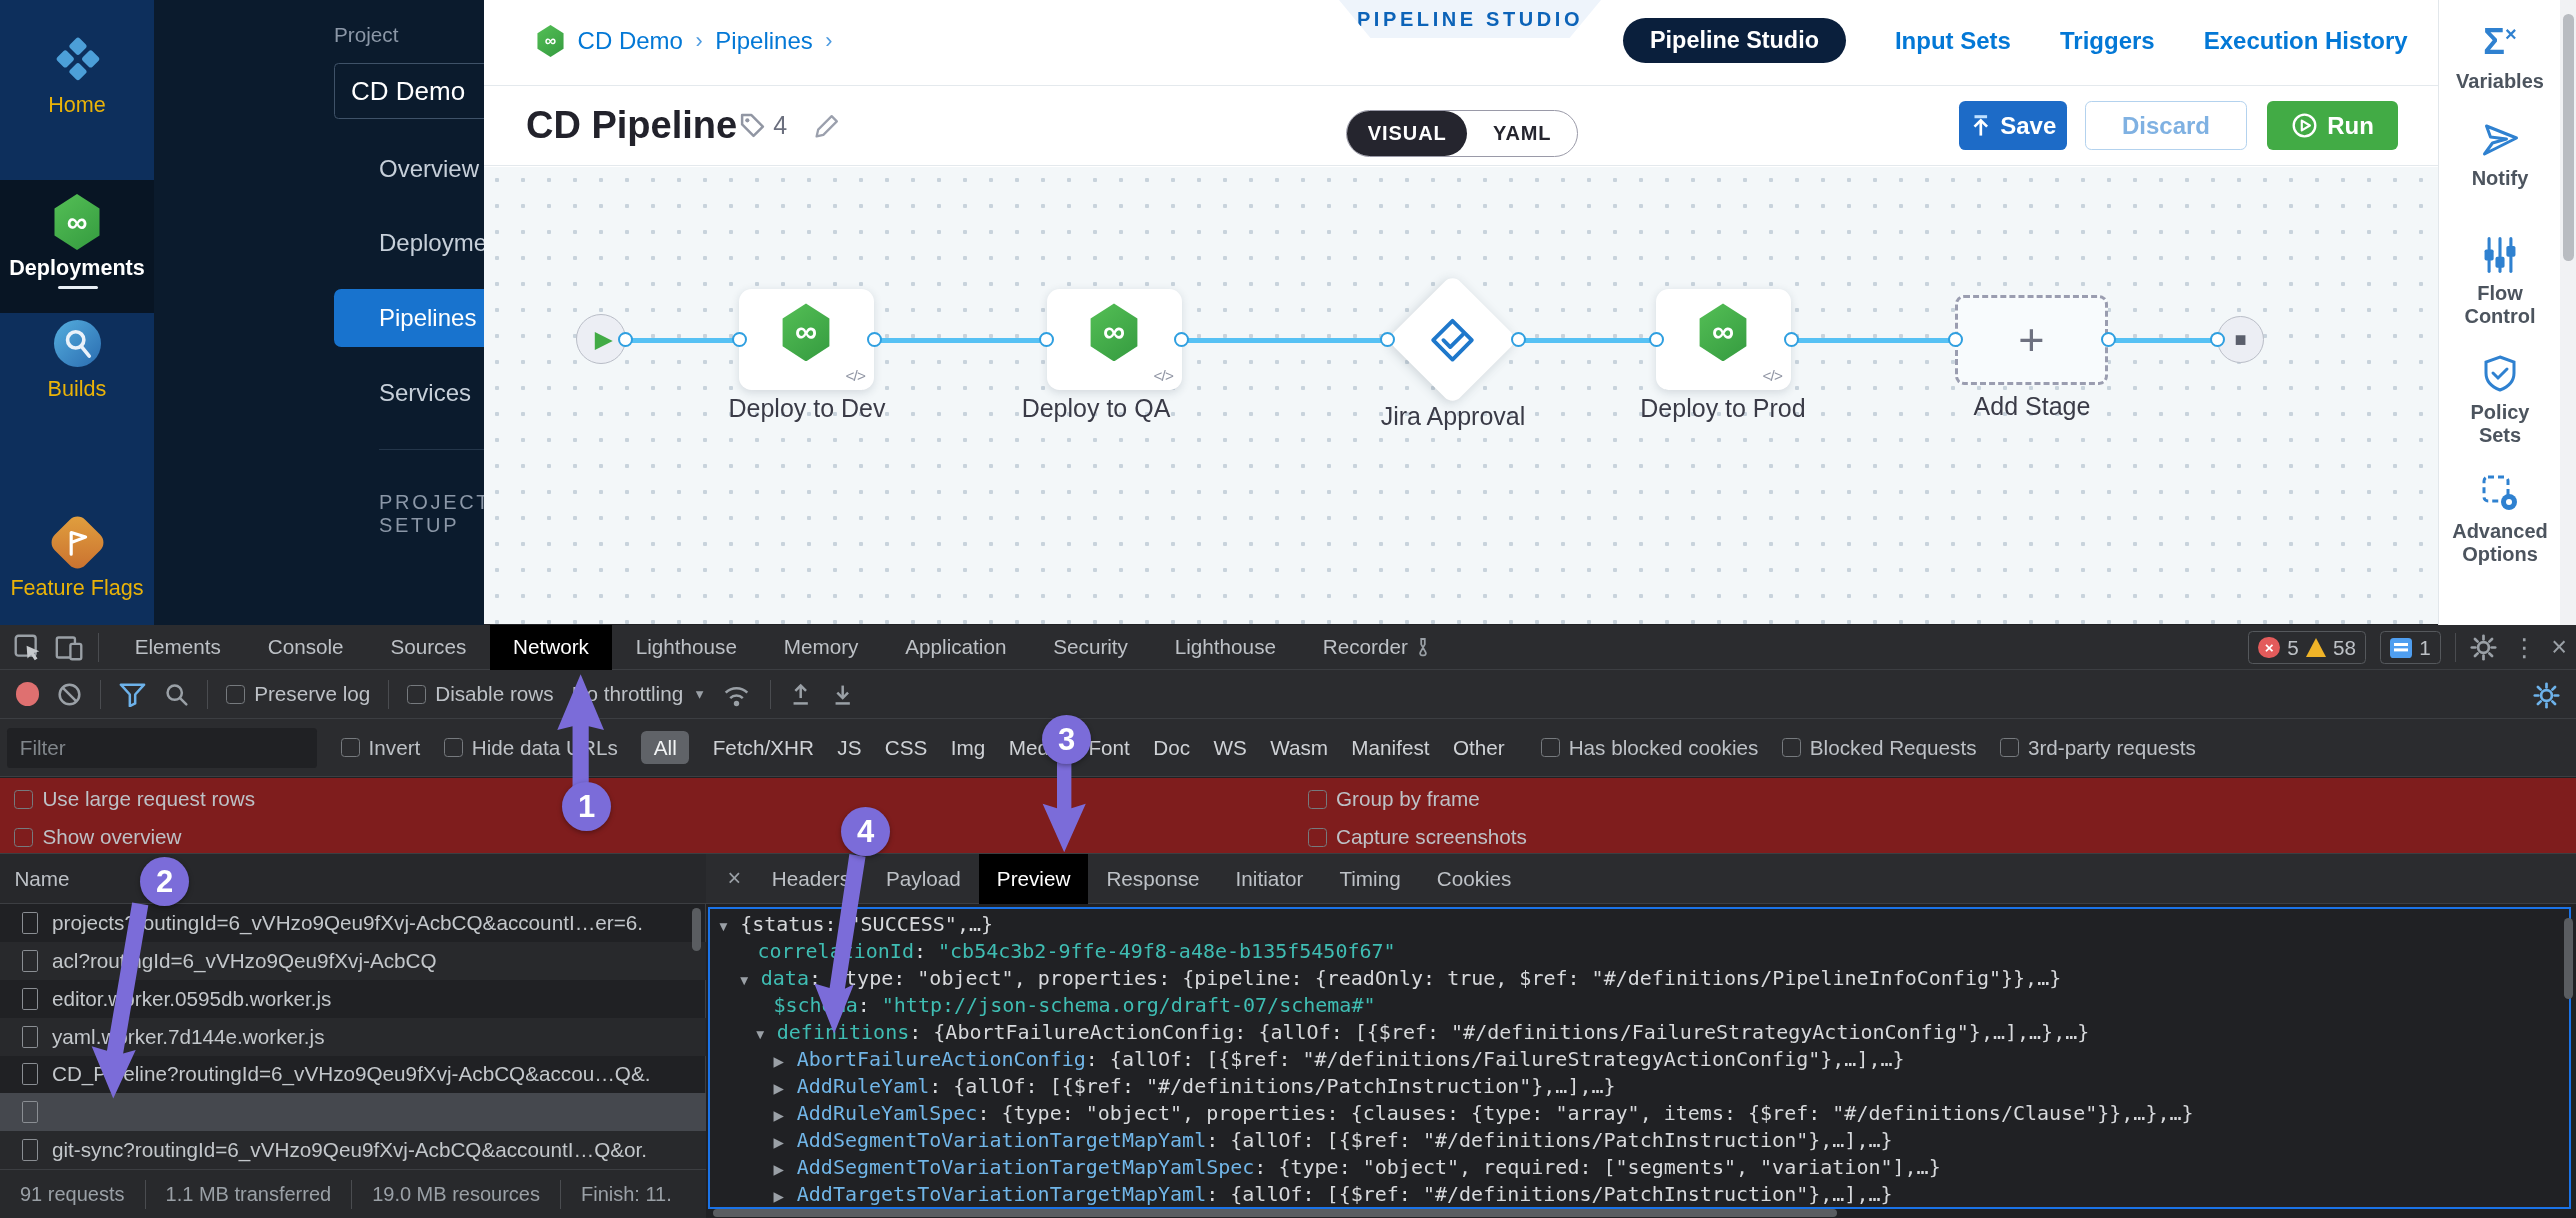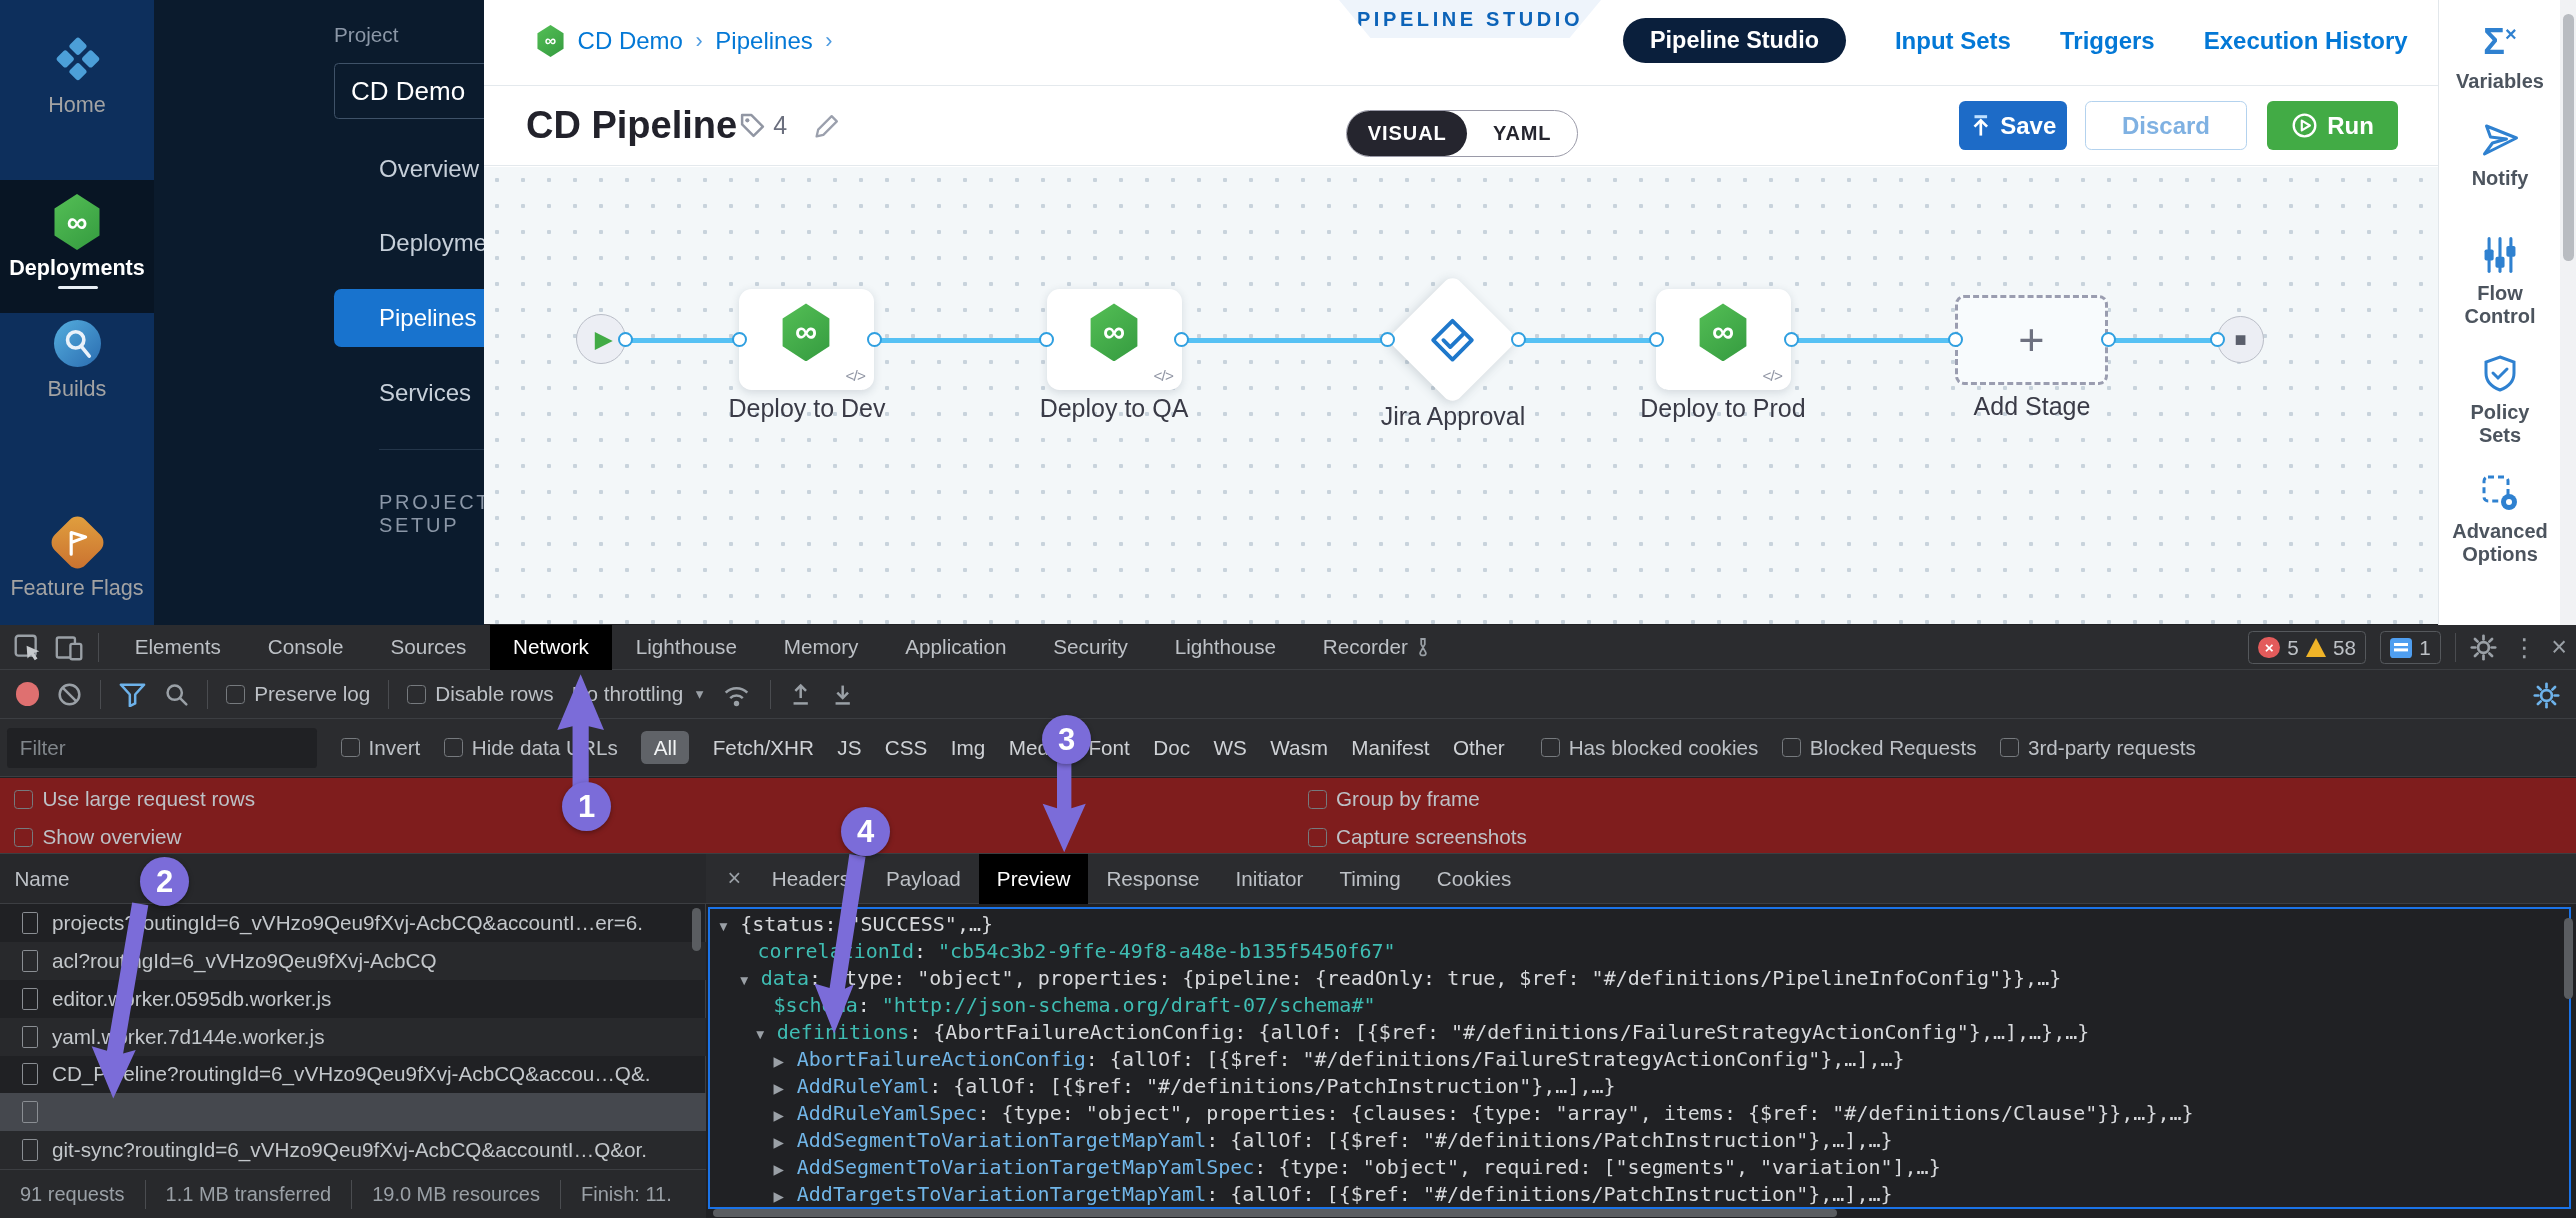--- a/index.html
+++ b/index.html
@@ -3,21 +3,21 @@
 <meta charset="utf-8">
 <style>
   * { box-sizing: border-box; margin: 0; padding: 0; }
   html,body { background:#202124; }
   body { font-family:"Liberation Sans", sans-serif; }
   #app { position:relative; width:2576px; height:1219px; overflow:hidden; background:#202124; }
   .abs { position:absolute; }
 
   
   .rail { position:absolute; left:0; top:0; width:154px; height:625px; background:#0d2f5c; }
-  .rail-item { position:absolute; left:0; width:154px; text-align:center; color:#a3a3a3; font-size:21.6px; }
+  .rail-item { position:absolute; left:0; width:154px; text-align:center; color:#eab308; font-size:21.6px; }
   .rail-item .ric { display:flex; justify-content:center; }
   .rail-active { position:absolute; left:0; top:180px; width:154px; height:133px; background:#081524; }
   .rail-underline { position:absolute; left:58px; top:286px; width:40px; height:2.7px; background:#e8eef5; border-radius:1.8px; }
   .hexagon { clip-path:polygon(50% 0%,95% 26%,95% 74%,50% 100%,5% 74%,5% 26%);
              background:linear-gradient(140deg,#55c056,#349a3f); color:#fff; display:flex; align-items:center; justify-content:center; font-weight:bold; }
   .ff-icon { width:43px; height:43px; border-radius:10.8px; transform:rotate(45deg);
              background:linear-gradient(135deg,#e2a23f,#c96f2f); display:flex; align-items:center; justify-content:center; }
   .builds-icon { width:47px; height:47px; border-radius:50%; background:linear-gradient(135deg,#55aede,#2a6cb0); position:relative; }
 
   
@@ -329,21 +329,21 @@
 
     <div class="add-stage">
       <span>+</span>
     </div>
 
     <div class="end-node" style="left:1733px;top:149px;width:47px;height:47px;">
       <span style="color:#5b5f6c;font-size:20px;">■</span>
     </div>
 
     <div class="stage-label" style="left:323px;top:227px;">Deploy to Dev</div>
-    <div class="stage-label" style="left:630px;top:227px;">Deploy to QA</div>
+    <div class="stage-label" style="left:612px;top:227px;">Deploy to QA</div>
     <div class="stage-label" style="left:969px;top:235px;">Jira Approval</div>
     <div class="stage-label" style="left:1239px;top:227px;">Deploy to Prod</div>
     <div class="stage-label" style="left:1548px;top:225px;">Add Stage</div>
   </div>
 
   <div class="rtb">
     <div class="rtb-item" style="top:14.4px;">
       <span class="ric">
         <span style="color:#2f81d0;font-size:36px;font-weight:bold;line-height:40px;">
           <span>Σ</span><sup style="font-size:20px;">×</sup>

